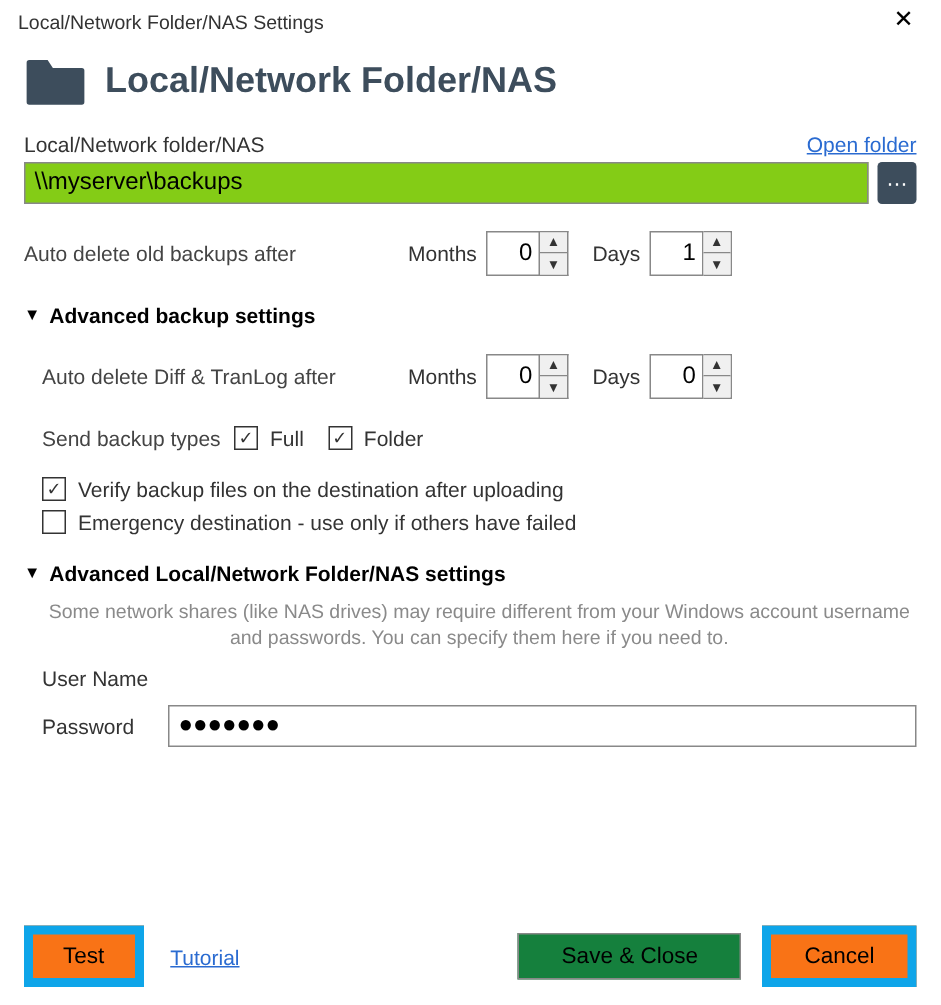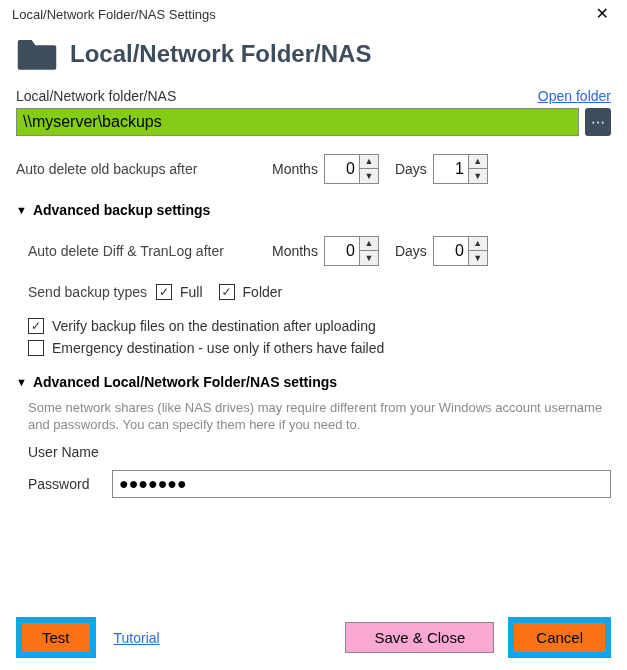--- a/index.html
+++ b/index.html
@@ -98,21 +98,21 @@
   }
   .auth-grid .ar label{width:84px;color:#333;}
   .auth-grid .ar input{flex:1;border:1px solid #888;padding:4px 6px;font-size:16px;}
   .footer{
     position:absolute;bottom:12px;left:16px;right:16px;
     display:flex;align-items:center;
   }
   .btn{
     border:6px solid #0ea5e9;background:#f97316;padding:6px 20px;font-size:15px;cursor:pointer;
   }
-  .btn-primary{background:#f9a8d4;border:1px solid #888;font-weight:400;}
+  .btn-primary{background:#15803d;border:1px solid #888;font-weight:400;}
   .spacer{flex:1;}
   .footer .link{margin-left:18px;}
 </style>
 </head>
 <body>
 
 <div class="titlebar">
   <span>Local/Network Folder/NAS Settings</span>
   <span class="close">✕</span>
 </div>
@@ -204,21 +204,21 @@
     </div>
   </div>
 </div>
 
 <div class="section">
   <div class="collapser">
     <span class="arrow">▼</span>
     <span>Advanced Local/Network Folder/NAS settings</span>
   </div>
   <div class="subsection">
-    <div class="hint" style="margin-top:10px;">Some network shares (like NAS drives) may require different from your Windows account username and passwords. You can specify them here if you need to.</div>
+    <div class="hint" style="margin-top:10px;text-align:center;">Some network shares (like NAS drives) may require different from your Windows account username and passwords. You can specify them here if you need to.</div>
     <div class="auth-grid">
       <div class="ar">
         <label>User Name</label>
       </div>
       <div class="ar">
         <label>Password</label>
         <input type="text" value="●●●●●●●" style="">
       </div>
     </div>
   </div>

